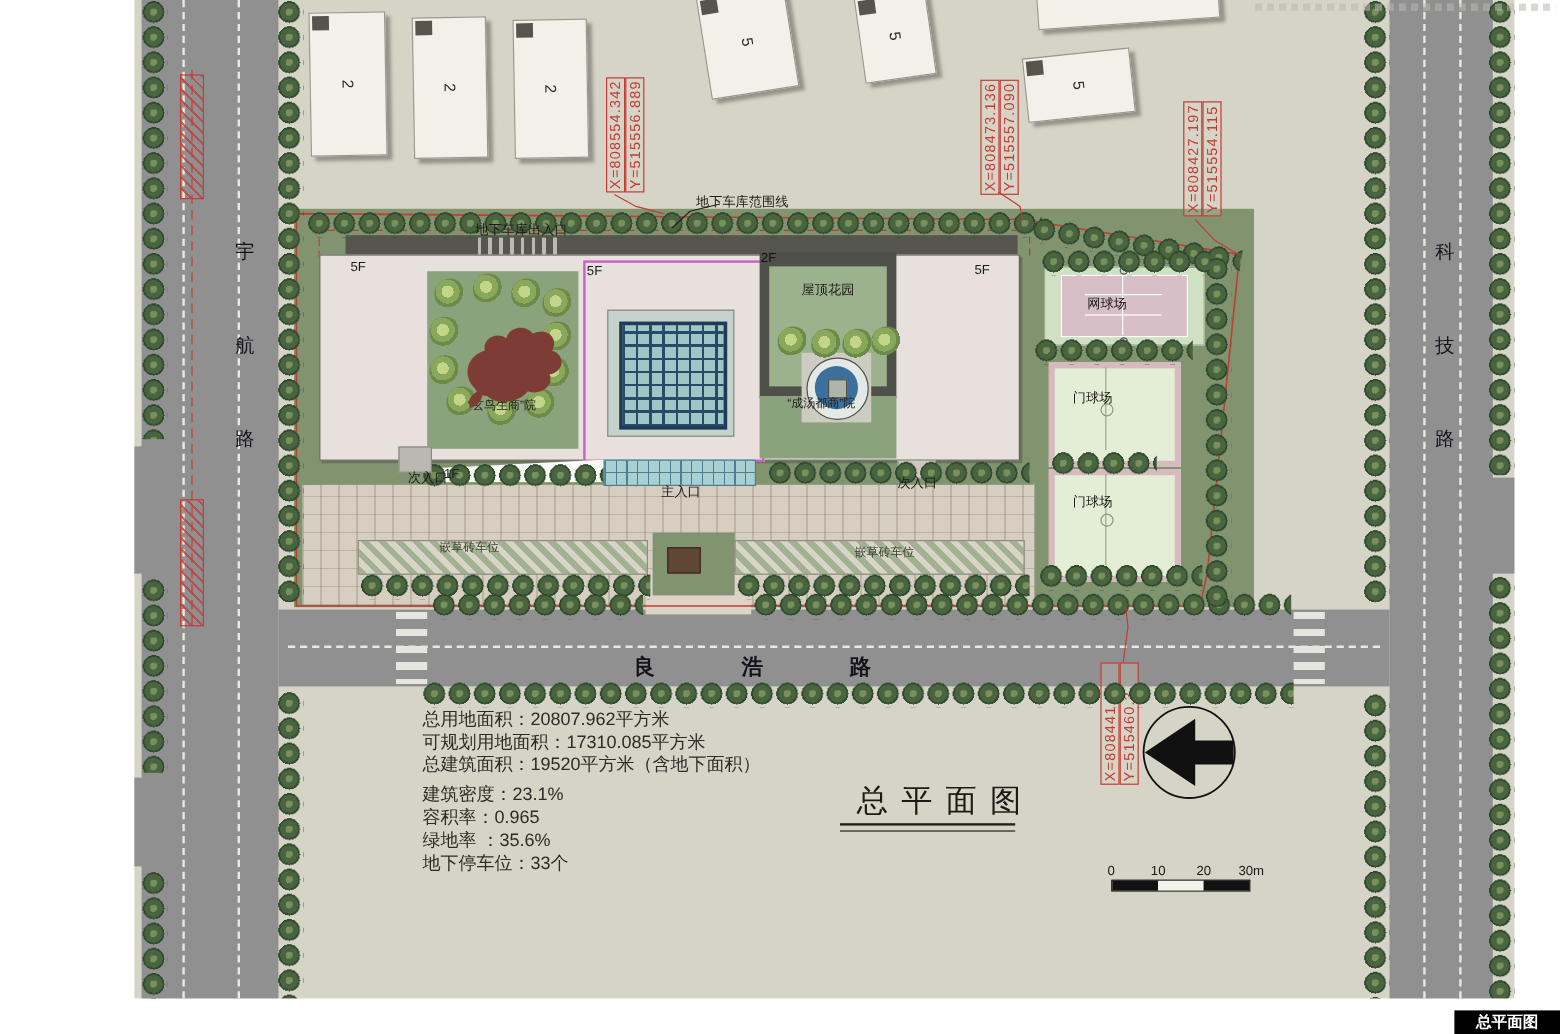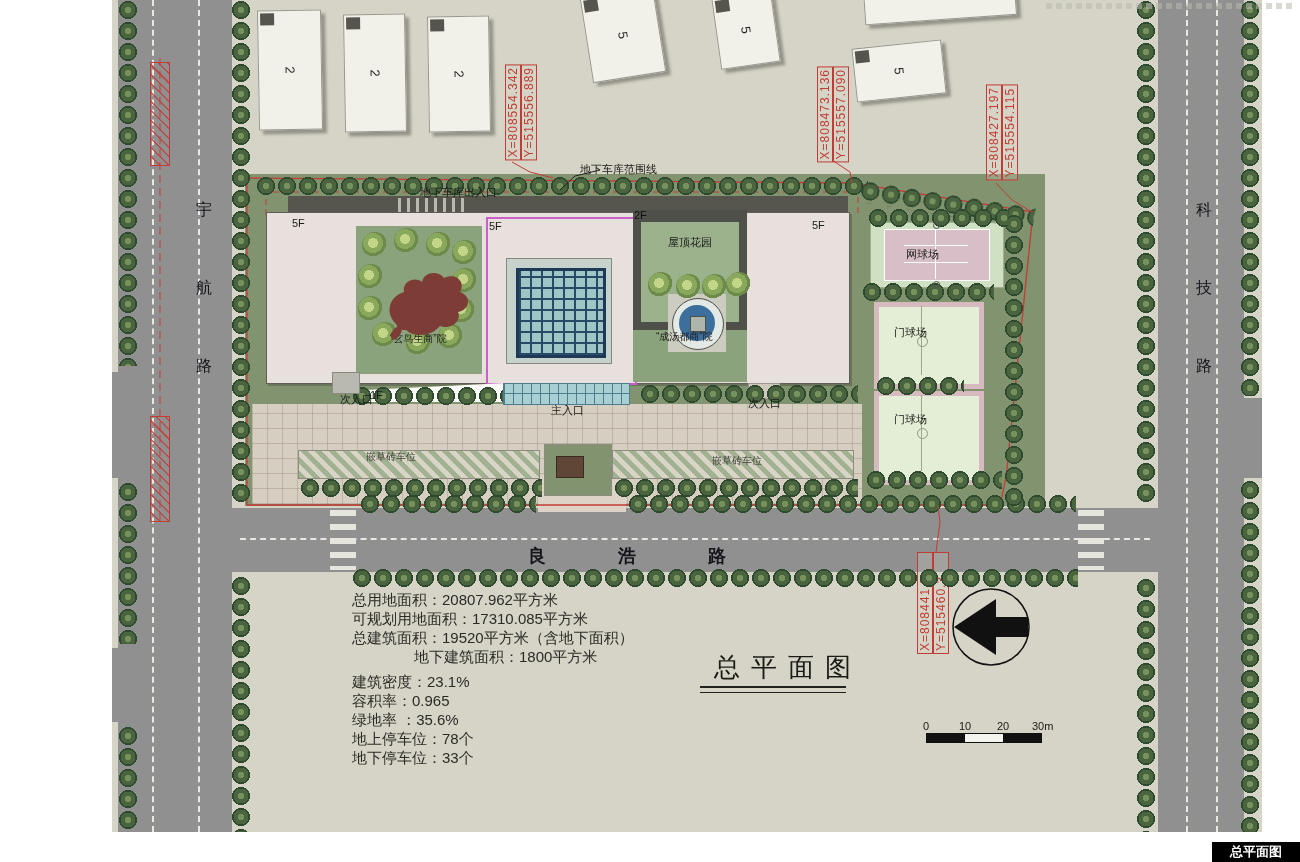--- a/index.html
+++ b/index.html
@@ -224,21 +224,21 @@
   <div class="coord" style="left:986px;top:84px;">
     <div class="col">X=808427.197</div>
     <div class="col">Y=515554.115</div>
   </div>
   <div class="coord" style="left:917px;top:552px;z-index:2;">
     <div class="col" style="height:96px;">X=808441.5</div>
     <div class="col" style="height:96px;">Y=515460.3</div>
   </div>
 
   <div class="lbl" style="left:580px;top:164px;">地下车库范围线</div>
-  <div class="lbl" style="left:420px;top:187px;">地下车库出入口</div>
+  <div class="lbl" style="left:396px;top:187px;">地下车库出入口</div>
   <div class="lbl" style="left:292px;top:218px;">5F</div>
   <div class="lbl" style="left:489px;top:221px;">5F</div>
   <div class="lbl" style="left:812px;top:220px;">5F</div>
   <div class="lbl" style="left:634px;top:210px;color:#111;">2F</div>
   <div class="lbl" style="left:370px;top:390px;">1F</div>
   <div class="lbl" style="left:668px;top:237px;">屋顶花园</div>
   <div class="lbl lbl-sm" style="left:390px;top:334px;">“玄鸟生商”院</div>
   <div class="lbl lbl-sm" style="left:656px;top:332px;">“成汤都商”院</div>
   <div class="lbl" style="left:551px;top:405px;">主入口</div>
   <div class="lbl" style="left:340px;top:394px;">次入口</div>
@@ -256,25 +256,23 @@
   <div class="roadchar" style="left:1196px;top:278px;">技</div>
   <div class="roadchar" style="left:1196px;top:356px;">路</div>
   <div class="roadchar-b" style="left:528px;top:544px;">良</div>
   <div class="roadchar-b" style="left:618px;top:544px;">浩</div>
   <div class="roadchar-b" style="left:708px;top:544px;">路</div>
 
   <div class="abs" id="indicators">
     <div class="ind-line">总用地面积：20807.962平方米</div>
     <div class="ind-line">可规划用地面积：17310.085平方米</div>
     <div class="ind-line">总建筑面积：19520平方米（含地下面积）</div>
-    <div class="ind-line ind-indent">地下建筑面积：1800平方米</div>
     <div class="ind-line ind-gap">建筑密度：23.1%</div>
     <div class="ind-line">容积率：0.965</div>
     <div class="ind-line">绿地率 ：35.6%</div>
-    <div class="ind-line">地上停车位：78个</div>
     <div class="ind-line">地下停车位：33个</div>
   </div>
 
   <div class="abs" id="title-block">
     <div id="drawing-title">总平面图</div>
   </div>
   <div class="title-rule1"></div>
   <div class="title-rule2"></div>
 
   <div class="abs" id="scalebar">

